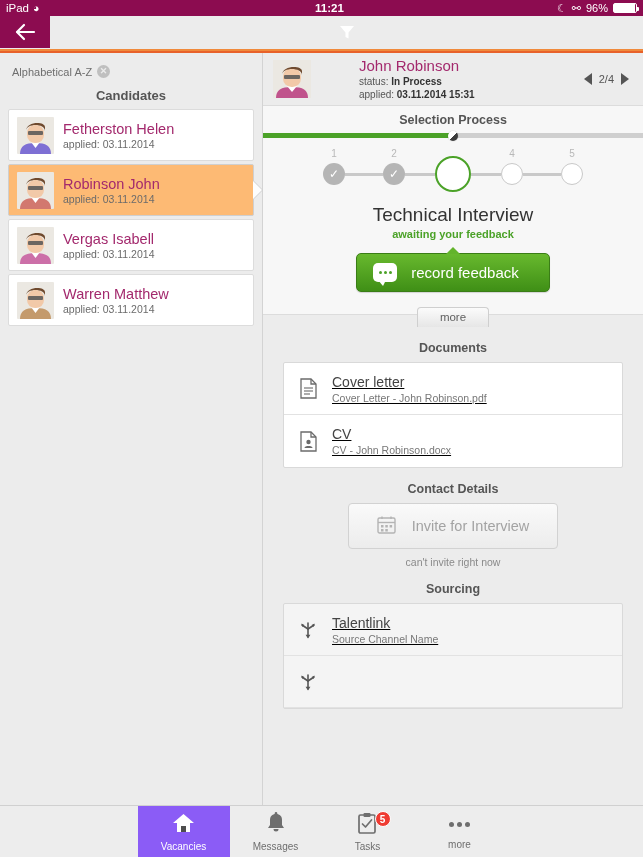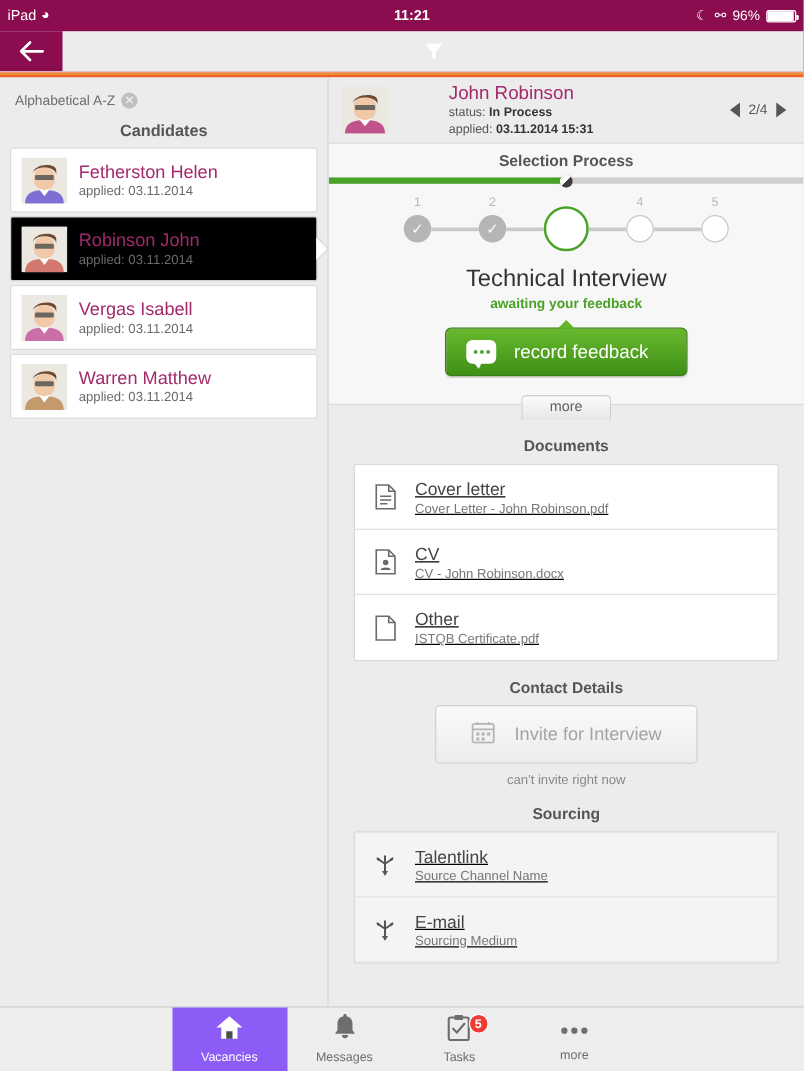--- a/index.html
+++ b/index.html
@@ -6,21 +6,21 @@
   html,body { width:643px; height:857px; overflow:hidden; }
   body {
     font-family:"Liberation Sans", sans-serif;
     background:#ececec;
     -webkit-font-smoothing:antialiased;
   }
   .app { position:relative; width:643px; height:857px; background:#ececec; }
 
   
   .statusbar {
-    height:25px; background:#8c0c50; color:#fff;
+    height:16px; background:#8c0c50; color:#fff;
     display:flex; align-items:center; padding:0 6px;
     font-size:11.5px; position:relative;
   }
   .sb-left { display:flex; align-items:center; gap:4px; }
   .sb-center {
     position:absolute; left:0; right:0; text-align:center;
     font-size:11.5px; font-weight:bold; pointer-events:none;padding-left:16px;
   }
   .sb-right {
     margin-left:auto; display:flex; align-items:center; gap:5px;
@@ -75,21 +75,21 @@
     text-align:center; font-size:13px; font-weight:bold;
     color:#555; padding:10px 8px 6px;
   }
   .cand-list { padding:0 8px; }
   .cand {
     display:flex; align-items:center; gap:9px;
     background:#fff; border:1px solid #dcdcdc; border-radius:2px;
     padding:7px 8px; margin-bottom:3px; position:relative;
     height:52px;
   }
-  .cand.selected { background:#000000; border-color:#cfcfcf; }
+  .cand.selected { background:#fdba74; border-color:#cfcfcf; }
   .cand.selected::after {
     content:""; position:absolute; right:-9px; top:50%;
     margin-top:-9px; width:0; height:0;
     border-top:9px solid transparent; border-bottom:9px solid transparent;
     border-left:9px solid #fdfdfd;
     filter:drop-shadow(1px 0 0 #cfcfcf);
   }
   .avatar { width:37px; height:37px; flex:0 0 37px; overflow:hidden; border-radius:1px; }
   .cand-txt { display:flex; flex-direction:column; gap:1px; }
   .cand-name { font-size:14.5px; color:#a3296d; }
@@ -469,32 +469,20 @@
                   <circle cx="8.5" cy="11" r="2.2" fill="#6b6b6b"></circle>
                   <path d="M4.5 17 c0-2.6 8-2.6 8 0z" fill="#6b6b6b"></path>
                 </svg>
               </span>
               <span class="row-txt">
                 <span class="row-title">CV</span>
                 <span class="row-sub">CV - John Robinson.docx</span>
               </span>
             </div>
 
-            <div class="row">
-              <span class="row-icon">
-                <svg width="17" height="21" viewBox="0 0 17 21">
-                  <path d="M1 1 h10 l5 5 v14 H1z" fill="#fff" stroke="#6b6b6b" stroke-width="1.3"></path>
-                  <path d="M11 1 v5 h5" fill="none" stroke="#6b6b6b" stroke-width="1.3"></path>
-                </svg>
-              </span>
-              <span class="row-txt">
-                <span class="row-title">Other</span>
-                <span class="row-sub">ISTQB Certificate.pdf</span>
-              </span>
-            </div>
 
           </div>
         </div>
 
         <div class="section">
           <div class="sec-hd">Contact Details</div>
           <div class="invite-wrap">
             <div class="invite-btn">
               <span>
                 <svg width="19" height="19" viewBox="0 0 19 19">
@@ -550,24 +538,20 @@
                     <line x1="9" y1="9" x2="3" y2="5"></line>
                     <line x1="9" y1="9" x2="15" y2="5"></line>
                   </g>
                   <g fill="#555">
                     <path d="M9 18.5 L6.6 14.8 H11.4z"></path>
                     <path d="M2.4 3.6 L5.4 5.1 L3.4 7z"></path>
                     <path d="M15.6 3.6 L12.6 5.1 L14.6 7z"></path>
                   </g>
                 </svg>
               </span>
-              <span class="row-txt">
-                <span class="row-title">E-mail</span>
-                <span class="row-sub">Sourcing Medium</span>
-              </span>
             </div>
 
           </div>
         </div>
 
       </div>
     </div>
   </div>
 
   <div class="tabbar">

